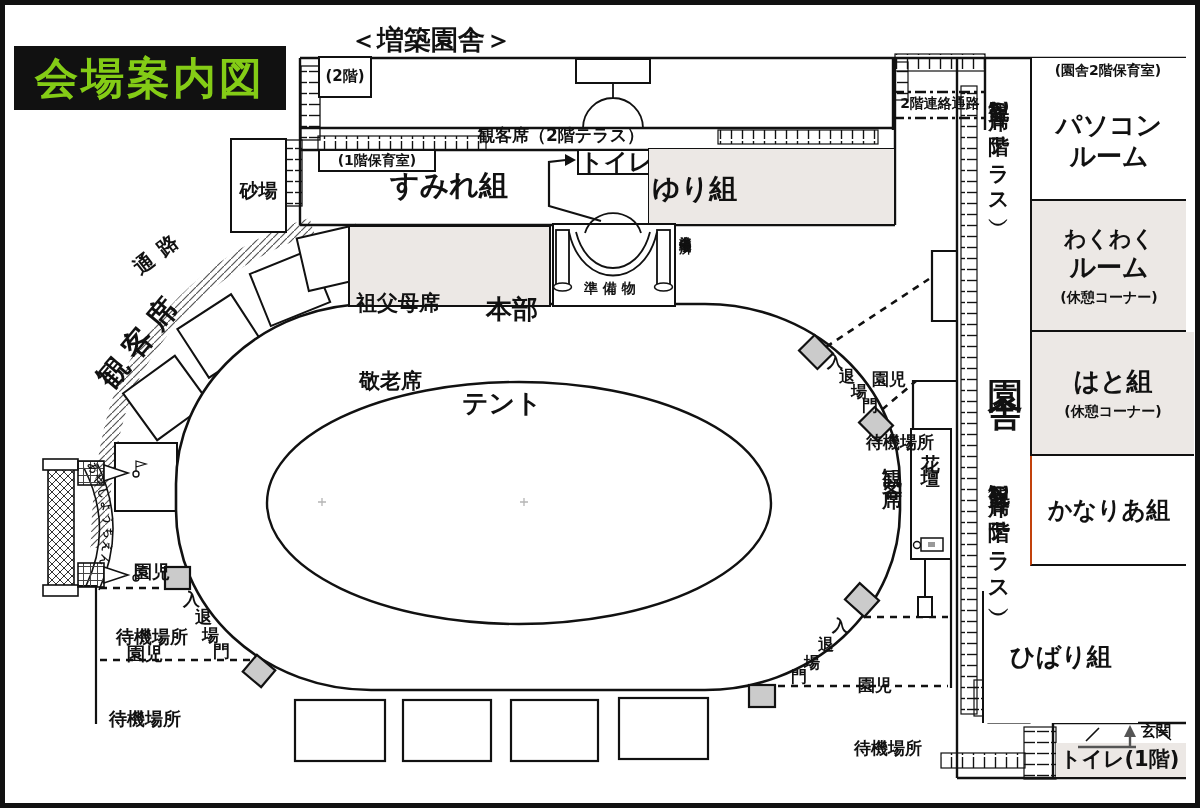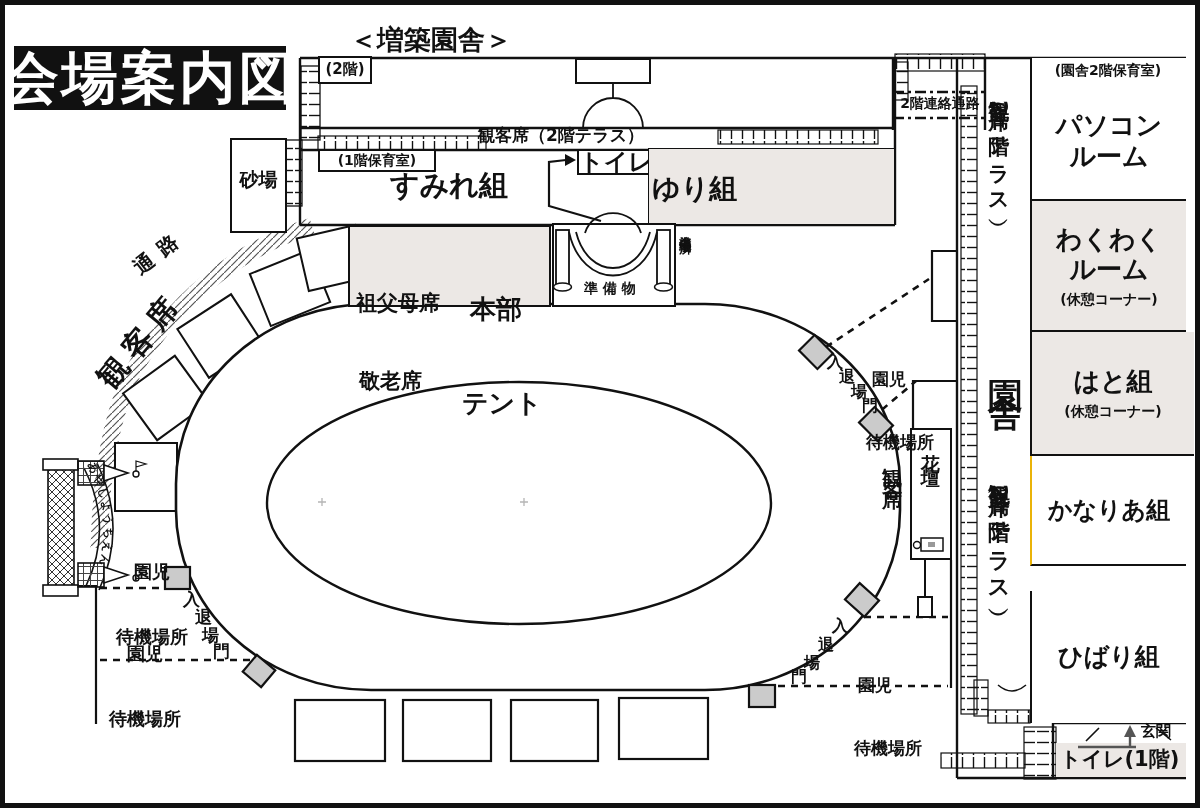--- a/index.html
+++ b/index.html
@@ -129,58 +129,58 @@
       <path d="M136,471 V461 L146,464 L136,467" stroke-width="1.2"></path>
       <circle cx="136" cy="578" r="3" fill="#fff" stroke-width="1.4"></circle>
       <path d="M136,575 V565 L146,568 L136,571" stroke-width="1.2"></path>
     </g>
     <path id="stageArc" d="M88,464 Q121,528 90,590" fill="none" stroke="none"></path>
     <text font-size="11" font-weight="bold" fill="#111" font-family="DejaVu Sans, sans-serif" letter-spacing="2">
       <textPath href="#stageArc">あやしようちえん</textPath>
     </text>
   </svg>
 
-  <div class="abs box ctr" style="left:318px;top:56px;width:54px;height:28px">
+  <div class="abs box ctr" style="left:318px;top:56px;width:54px;height:42px">
     <span class="lbl" style="font-size:15px">(2階)</span>
   </div>
   <div class="abs box" style="left:575px;top:58px;width:76px;height:26px"></div>
   <div class="abs box ctr" style="left:318px;top:149px;width:118px;height:23px">
     <span class="lbl" style="font-size:14px">(1階保育室)</span>
   </div>
   <div class="abs box ctr" style="left:577px;top:149px;width:78px;height:26px">
     <span class="lbl" style="font-size:24px">トイレ</span>
   </div>
   <div class="abs box shade" style="left:648px;top:148px;width:247px;height:77px;border-width:1.5px"></div>
   <div class="abs box shade" style="left:348px;top:225px;width:203px;height:82px"></div>
   <div class="abs box" style="left:552px;top:223px;width:124px;height:84px"></div>
   <div class="abs box" style="left:230px;top:138px;width:57px;height:95px">
-    <div class="lbl ctr" style="font-size:19px;margin-top:28px;text-align:center">砂場</div>
+    <div class="lbl ctr" style="font-size:19px;margin-top:39px;text-align:center">砂場</div>
   </div>
   <div class="abs box" style="left:910px;top:428px;width:42px;height:132px">
     <div class="lbl vt" style="font-size:19px;letter-spacing:14px;margin:8px auto 0 auto">花壇</div>
   </div>
   <div class="abs shade" style="left:1056px;top:743px;width:130px;height:34px"></div>
 
   <div class="abs ctr" style="left:1030px;top:58px;width:156px;height:143px;background:#fff;border-left:2px solid #111;border-bottom:2px solid #111;padding-top:24px">
     <span class="lbl" style="font-size:26px">パソコン</span>
     <span class="lbl" style="font-size:26px">ルーム</span>
   </div>
   <div class="abs ctr shade" style="left:1030px;top:201px;width:156px;height:131px;border-left:2px solid #111;border-bottom:2px solid #111">
-    <span class="lbl" style="font-size:26px">わくわく</span>
+    <span class="lbl" style="font-size:22px">わくわく</span>
     <span class="lbl" style="font-size:26px">ルーム</span>
     <span class="lbl" style="font-size:14px;margin-top:6px">(休憩コーナー)</span>
   </div>
   <div class="abs ctr shade" style="left:1030px;top:332px;width:164px;height:124px;border-left:2px solid #111;border-bottom:2px solid #111">
     <span class="lbl" style="font-size:26px">はと組</span>
     <span class="lbl" style="font-size:14px;margin-top:6px">(休憩コーナー)</span>
   </div>
-  <div class="abs ctr" style="left:1030px;top:456px;width:156px;height:110px;background:#fff;border-left:2px solid #eab308;border-bottom:2px solid #111">
+  <div class="abs ctr" style="left:1030px;top:456px;width:156px;height:110px;background:#fff;border-left:2px solid #c2410c;border-bottom:2px solid #111">
     <span class="lbl" style="font-size:24px">かなりあ組</span>
   </div>
-  <div class="abs ctr" style="left:1030px;top:591px;width:156px;height:132px;background:#fff;border-left:2px solid #111">
+  <div class="abs ctr" style="left:982px;top:591px;width:156px;height:132px;background:#fff;border-left:2px solid #111">
     <span class="lbl" style="font-size:25px">ひばり組</span>
   </div>
 
   <svg width="1200" height="808">
 
     <g stroke="#111" fill="none">
       <path d="M585,233 A29,27 0 0 1 641,233" stroke-width="1.8"></path>
       <rect x="556" y="230" width="13" height="55" fill="#fff" stroke-width="1.8"></rect>
       <rect x="657" y="230" width="13" height="55" fill="#fff" stroke-width="1.8"></rect>
       <ellipse cx="562.5" cy="287" rx="9" ry="4" fill="#fff" stroke-width="1.5"></ellipse>
@@ -207,33 +207,33 @@
     </g>
 
     <g stroke="#555" fill="none">
       <path d="M1078,747 H1136" stroke-width="2.4"></path>
       <path d="M1130,746 V732" stroke-width="2.4"></path>
       <polygon points="1130,725 1124,737 1136,737" fill="#555" stroke="none"></polygon>
       <path d="M1086,741 L1099,728 M1156,728 L1171,740" stroke="#111" stroke-width="1.6"></path>
     </g>
   </svg>
 
-  <div class="abs lbl" style="left:14px;top:46px;width:272px;height:64px;background:#111;color:#ffffff;font-size:56px;display:flex;align-items:center;justify-content:center;letter-spacing:3px">
+  <div class="abs lbl" style="left:14px;top:46px;width:272px;height:64px;background:#111;color:#84cc16;font-size:43px;display:flex;align-items:center;justify-content:center;letter-spacing:3px">
     <span>会場案内図</span>
   </div>
   <div class="abs lbl" style="left:350px;top:24px;font-size:27px">＜増築園舎＞</div>
   <div class="abs lbl" style="left:478px;top:125px;font-size:17px">観客席（2階テラス）</div>
   <div class="abs lbl" style="left:390px;top:168px;font-size:29px">すみれ組</div>
   <div class="abs lbl" style="left:652px;top:172px;font-size:28px">ゆり組</div>
   <div class="abs lbl" style="left:356px;top:237px;font-size:21px;line-height:1.25">
     <div>祖父母席</div>
     <div style="margin-left:3px">敬老席</div>
   </div>
   <div class="abs lbl" style="left:462px;top:232px;font-size:26px;line-height:1.2">
-    <div style="margin-left:8px">本部</div>
+    <div style="margin-left:24px">本部</div>
     <div>テント</div>
   </div>
   <div class="abs lbl" style="left:584px;top:280px;width:108px;text-align:left;font-size:14px">準 備 物</div>
   <div class="abs lbl vt" style="left:678px;top:226px;font-size:12px;letter-spacing:1px">準備係待機場所</div>
   <div class="abs lbl" style="left:896px;top:95px;width:88px;text-align:center;font-size:14px">2階連絡通路</div>
 
   <div class="abs lbl vt" style="left:986px;top:84px;font-size:21px;letter-spacing:4px">観客席（2階テラス）</div>
   <div class="abs lbl vt" style="left:984px;top:352px;font-size:35px;letter-spacing:16px">園舎</div>
   <div class="abs lbl vt" style="left:986px;top:468px;font-size:22px;letter-spacing:4px">観客席（2階テラス）</div>
   <div class="abs lbl" style="left:1032px;top:62px;width:152px;text-align:center;font-size:14px">(園舎2階保育室)</div>

